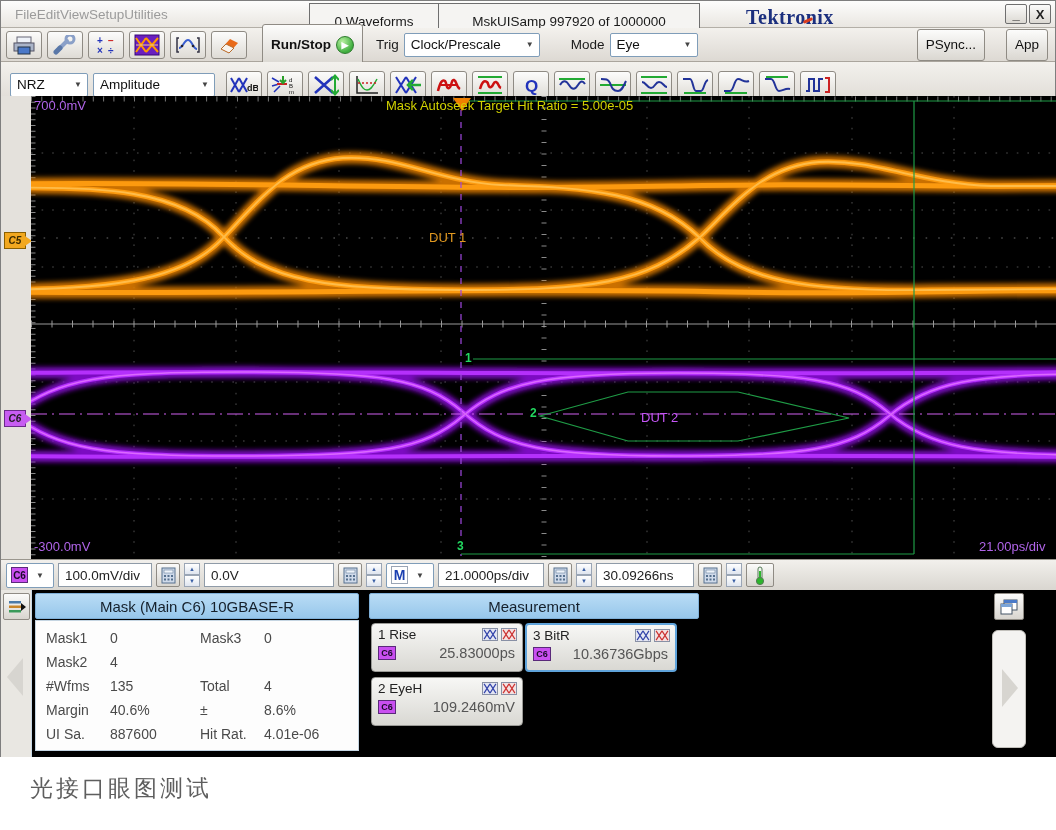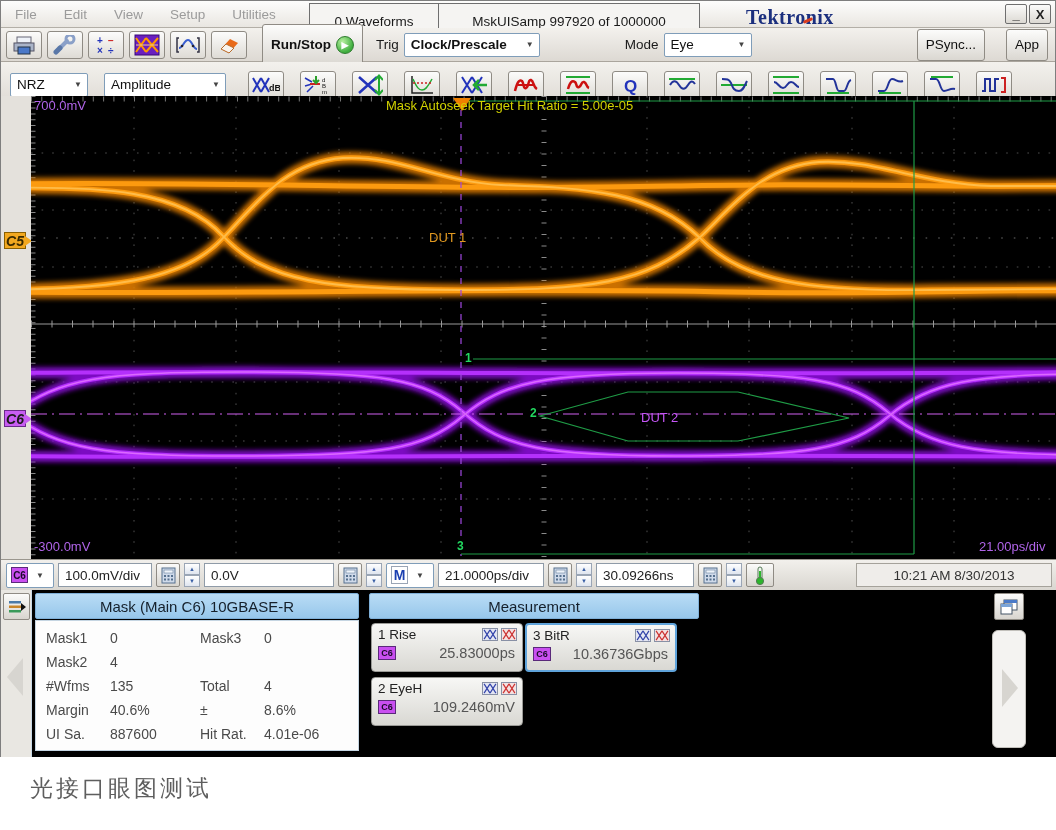--- a/index.html
+++ b/index.html
@@ -4,59 +4,59 @@
 <style>
   * { box-sizing: border-box; margin: 0; padding: 0; }
   body { font-family: "Liberation Sans", sans-serif; background: #fff; }
   .page { position: relative; width: 1056px; height: 830px; background: #ffffff; overflow: hidden; }
   .app { position: absolute; left: 0; top: 0; width: 1056px; height: 757px; border: 1px solid #7e7e7e; background: #e6e3de; }
 
   
   .titlebar { position: absolute; left: 0; top: 0; width: 100%; height: 27px;
     background: linear-gradient(#fdfdfc, #e9e6e1); border-bottom: 1px solid #b3afa7;
     display: flex; align-items: center; }
-  .menu { display: flex; gap: 27px; padding-left: 14px; font-size: 13.5px; color: #9b9b9b; }
+  .menu { display: flex; padding-left: 14px; font-size: 13.5px; color: #9b9b9b; }
   .menu span { cursor: default; }
   .tb-box { height: 36px; border: 1px solid #6f6f6f; background: #f5f4f2; display: flex;
     align-items: center; justify-content: center; font-size: 13.5px; color: #1a1a1a; }
   .wfm-box { position: absolute; left: 308px; top: 2px; width: 130px; }
   .acq-box { position: absolute; left: 437px; top: 2px; width: 262px; }
   .logo { position: absolute; left: 745px; top: 5px; font-family: "Liberation Serif", serif;
     font-weight: bold; font-size: 20px; color: #1b2f7e; letter-spacing: 0.5px; }
   .logo .swoosh { position: absolute; left: 57px; top: 13px; width: 10px; height: 3px;
     background: #d93c1e; transform: rotate(-24deg); border-radius: 2px; }
   .winbtn { position: absolute; top: 3px; width: 22px; height: 20px; border: 1px solid #6f6f6f;
     background: linear-gradient(#fbfbfa, #dcd9d3); font-size: 13px; font-weight: bold; color: #222;
     display: flex; align-items: center; justify-content: center; border-radius: 2px; }
   .btn-min { right: 28px; }
   .btn-close { right: 4px; }
 
   
   .toolbar { position: absolute; left: 0; width: 100%; display: flex; align-items: center;
     background: linear-gradient(#f3f1ed, #ddd9d3); border-bottom: 1px solid #aaa59d; }
   .row2 { top: 27px; height: 34px; padding: 0 5px; gap: 5px; }
-  .row3 { top: 61px; height: 46px; padding: 0 5px; gap: 16px; }
+  .row3 { top: 61px; height: 46px; padding: 0 5px; gap: 5px; }
   .icon-btn { width: 36px; height: 28px; border: 1px solid #8f8b84; border-radius: 3px;
     background: linear-gradient(#fcfcfb, #dedbd5); display: flex; align-items: center; justify-content: center; }
   .push-btn { height: 32px; border: 1px solid #8f8b84; border-radius: 3px;
     background: linear-gradient(#fcfcfb, #dad7d1); display: flex; align-items: center; justify-content: center;
     font-size: 13.5px; color: #111; padding: 0 8px; }
   .runstop { font-weight: bold; gap: 5px; height: 42px; }
   .play-circle { width: 18px; height: 18px; border-radius: 50%;
     background: radial-gradient(circle at 35% 30%, #b8f0a0, #3fae3f 70%); border: 1px solid #2c7a2c;
     display: flex; align-items: center; justify-content: center; color: #fff; font-size: 9px; }
   .lbl { font-size: 13.5px; color: #1a1a1a; }
   .select { height: 24px; border: 1px solid #7f9db9; background: #fff; display: flex;
     align-items: center; font-size: 13.5px; color: #111; padding-left: 6px; border-radius: 2px; }
   .select .arrow { margin-left: auto; font-size: 8px; color: #444; padding: 0 5px; }
 
   
   .display { position: absolute; left: 0; top: 95px; width: 1056px; height: 463px; background: #000; }
   .gutter { position: absolute; left: 0; top: 0; width: 30px; height: 100%; background: #e4e1dc; }
-  .ch-badge { position: absolute; left: 3px; width: 22px; height: 17px; font-size: 14px; font-weight: bold;
+  .ch-badge { position: absolute; left: 3px; width: 22px; height: 17px; font-size: 10px; font-weight: bold;
     font-style: italic; color: #1a1a1a; display: flex; align-items: center; justify-content: center;
     border: 1px solid #555; }
   .ch-badge::after { content: ""; position: absolute; right: -7px; top: 3px; border-left: 7px solid;
     border-top: 5px solid transparent; border-bottom: 5px solid transparent; border-left-color: inherit; }
   .c5 { top: 136px; background: #f2a81f; border-color: #8a5f00; color: #3a2a00; }
   .c5::after { border-left-color: #f2a81f; }
   .c6 { top: 314px; background: #c75df2; border-color: #6a2a8a; }
   .c6::after { border-left-color: #c75df2; }
   .grat-wrap { position: absolute; left: 30px; top: 0; width: 1026px; height: 463px; }
 
@@ -178,25 +178,25 @@
         <svg width="24" height="20">
           <polygon points="4,14 13,4 21,8 12,18" fill="#e86a1a"></polygon>
           <polygon points="9,9 17,13 12,18 4,14" fill="#f8f4ee" stroke="#b86a2a"></polygon>
         </svg>
       </div>
       <div class="push-btn runstop" style="margin-left:10px;">
         <span>Run/Stop</span>
         <span class="play-circle">▶</span>
       </div>
       <span class="lbl" style="margin-left:8px;">Trig</span>
-      <div class="select" style="width:136px;font-weight:bold;">
+      <div class="select" style="width:136px;">
         <span>Clock/Prescale</span>
         <span class="arrow">▼</span>
       </div>
-      <span class="lbl" style="margin-left:80px;text-align:center;">Mode</span>
+      <span class="lbl" style="margin-left:26px;text-align:center;">Mode</span>
       <div class="select" style="width:88px;">
         <span>Eye</span>
         <span class="arrow">▼</span>
       </div>
       <div class="push-btn" style="margin-left:auto;">PSync...</div>
       <div class="push-btn" style="margin-left:16px;margin-right:2px;">App</div>
     </div>
 
     <div class="toolbar row3">
       <div class="select" style="width:78px;margin-left:4px;">
@@ -499,21 +499,20 @@
         <div>▲</div>
         <div>▼</div>
       </div>
       <div class="mini-btn" style="width:28px;">
         <svg width="14" height="19">
           <rect x="5" y="1" width="4" height="12" rx="2" fill="#eef5ee" stroke="#567a56"></rect>
           <rect x="6" y="5" width="2" height="8" fill="#2db52d"></rect>
           <circle cx="7" cy="15" r="3.6" fill="#2db52d" stroke="#567a56"></circle>
         </svg>
       </div>
-      <div class="datetime">10:21 AM 8/30/2013</div>
     </div>
 
     <div class="panel">
       <div class="panel-leftstrip">
         <div class="mini-btn collapse-btn">
           <svg width="18" height="16">
             <rect x="1" y="2" width="12" height="2.5" fill="#4a7aa8"></rect>
             <rect x="1" y="6.5" width="12" height="2.5" fill="#c8862a"></rect>
             <rect x="1" y="11" width="12" height="2.5" fill="#3a9a5a"></rect>
             <polygon points="13,4 18,8 13,12" fill="#111"></polygon>

